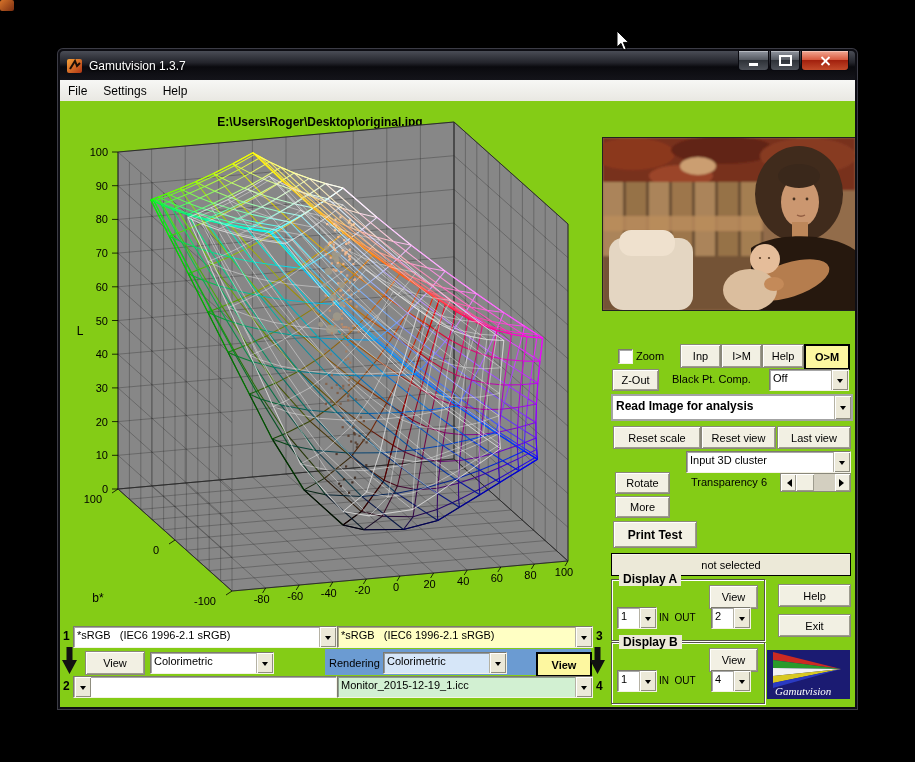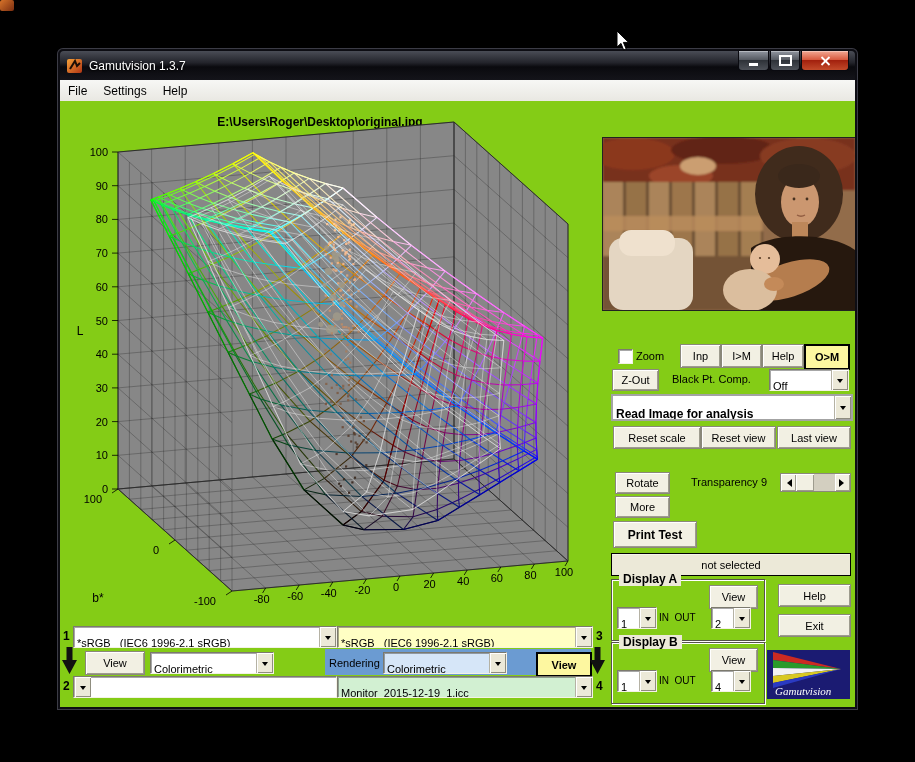--- a/index.html
+++ b/index.html
@@ -29,21 +29,21 @@
   #client{position:absolute;left:3px;top:53px;width:795px;height:606px;background:#84cc16;overflow:hidden;}
   
   .btn{position:absolute;display:flex;align-items:center;justify-content:center;
        font-size:11px;background:#f2f0e3;border:1px solid #8a887a;color:#000;
        box-shadow:inset 1px 1px 0 #fff, inset -1px -1px 0 #9e9c8e;cursor:default;}
   .btn.bold{font-weight:bold;font-size:12px;}
   .btn.hl{background:#fdf7a0;border:2px solid #000;box-shadow:none;font-weight:bold;}
   .combo{position:absolute;display:flex;align-items:stretch;background:#fff;
        border:1px solid;border-color:#7c7a6e #f4f2e6 #f4f2e6 #7c7a6e;
        box-shadow:inset 1px 1px 0 rgba(60,60,60,.45);}
-  .combo .ctxt{flex:1;font-size:11px;padding:2px 3px 0 3px;white-space:pre;overflow:hidden;margin-top:8px;}
+  .combo .ctxt{flex:1;font-size:11px;padding:2px 3px 0 3px;white-space:pre;overflow:hidden;}
   .combo .dd{width:16px;background:#ece9d8;border-left:1px solid #b5b2a4;
        display:flex;align-items:center;justify-content:center;
        box-shadow:inset 1px 1px 0 #fff, inset -1px -1px 0 #8f8d7f;}
   .tri{width:0;height:0;border:3.5px solid transparent;border-top:4.5px solid #000;margin-top:4px;}
   .combo.focus{border:2px solid #a3a3a3;box-shadow:none;}
   .combo.focus .ctxt{font-size:12px;font-weight:bold;padding-top:3px;}
   .combo.yellow{background:#ffffc4;} .combo.green{background:#d2f0d2;} .combo.blue{background:#d6e6f8;}
   .lbl{position:absolute;font-size:11px;white-space:pre;text-align:center;}
   .chk{position:absolute;width:13px;height:13px;background:#fff;border:1px solid;
        border-color:#7c7a6e #f4f2e6 #f4f2e6 #7c7a6e;box-shadow:inset 1px 1px 0 rgba(60,60,60,.45);}
@@ -1838,23 +1838,29 @@
       <span class="ctxt">Read Image for analysis</span>
       <span class="dd">
           <i class="tri"></i>
         </span>
     </div>
 
     <div class="btn" style="left:553px;top:325px;width:86px;height:21px">Reset scale</div>
     <div class="btn" style="left:641px;top:325px;width:73px;height:21px">Reset view</div>
     <div class="btn" style="left:717px;top:325px;width:72px;height:21px">Last view</div>
 
+    <div class="combo" style="left:626px;top:350px;width:163px;height:20px">
+      <span class="ctxt">Input 3D cluster</span>
+      <span class="dd">
+          <i class="tri"></i>
+        </span>
+    </div>
 
     <div class="btn" style="left:555px;top:371px;width:53px;height:20px">Rotate</div>
-    <span class="lbl" style="left:631px;top:375px">Transparency 9</span>
+    <span class="lbl" style="left:631px;top:375px">Transparency 6</span>
     <div class="sb" style="left:720px;top:372px;width:69px;height:17px">
       <div class="sba">
           <i class="tl"></i>
         </div>
       <div class="sbthumb"></div>
       <div style="flex:1"></div>
       <div class="sba">
           <i class="tr"></i>
         </div>
     </div>

